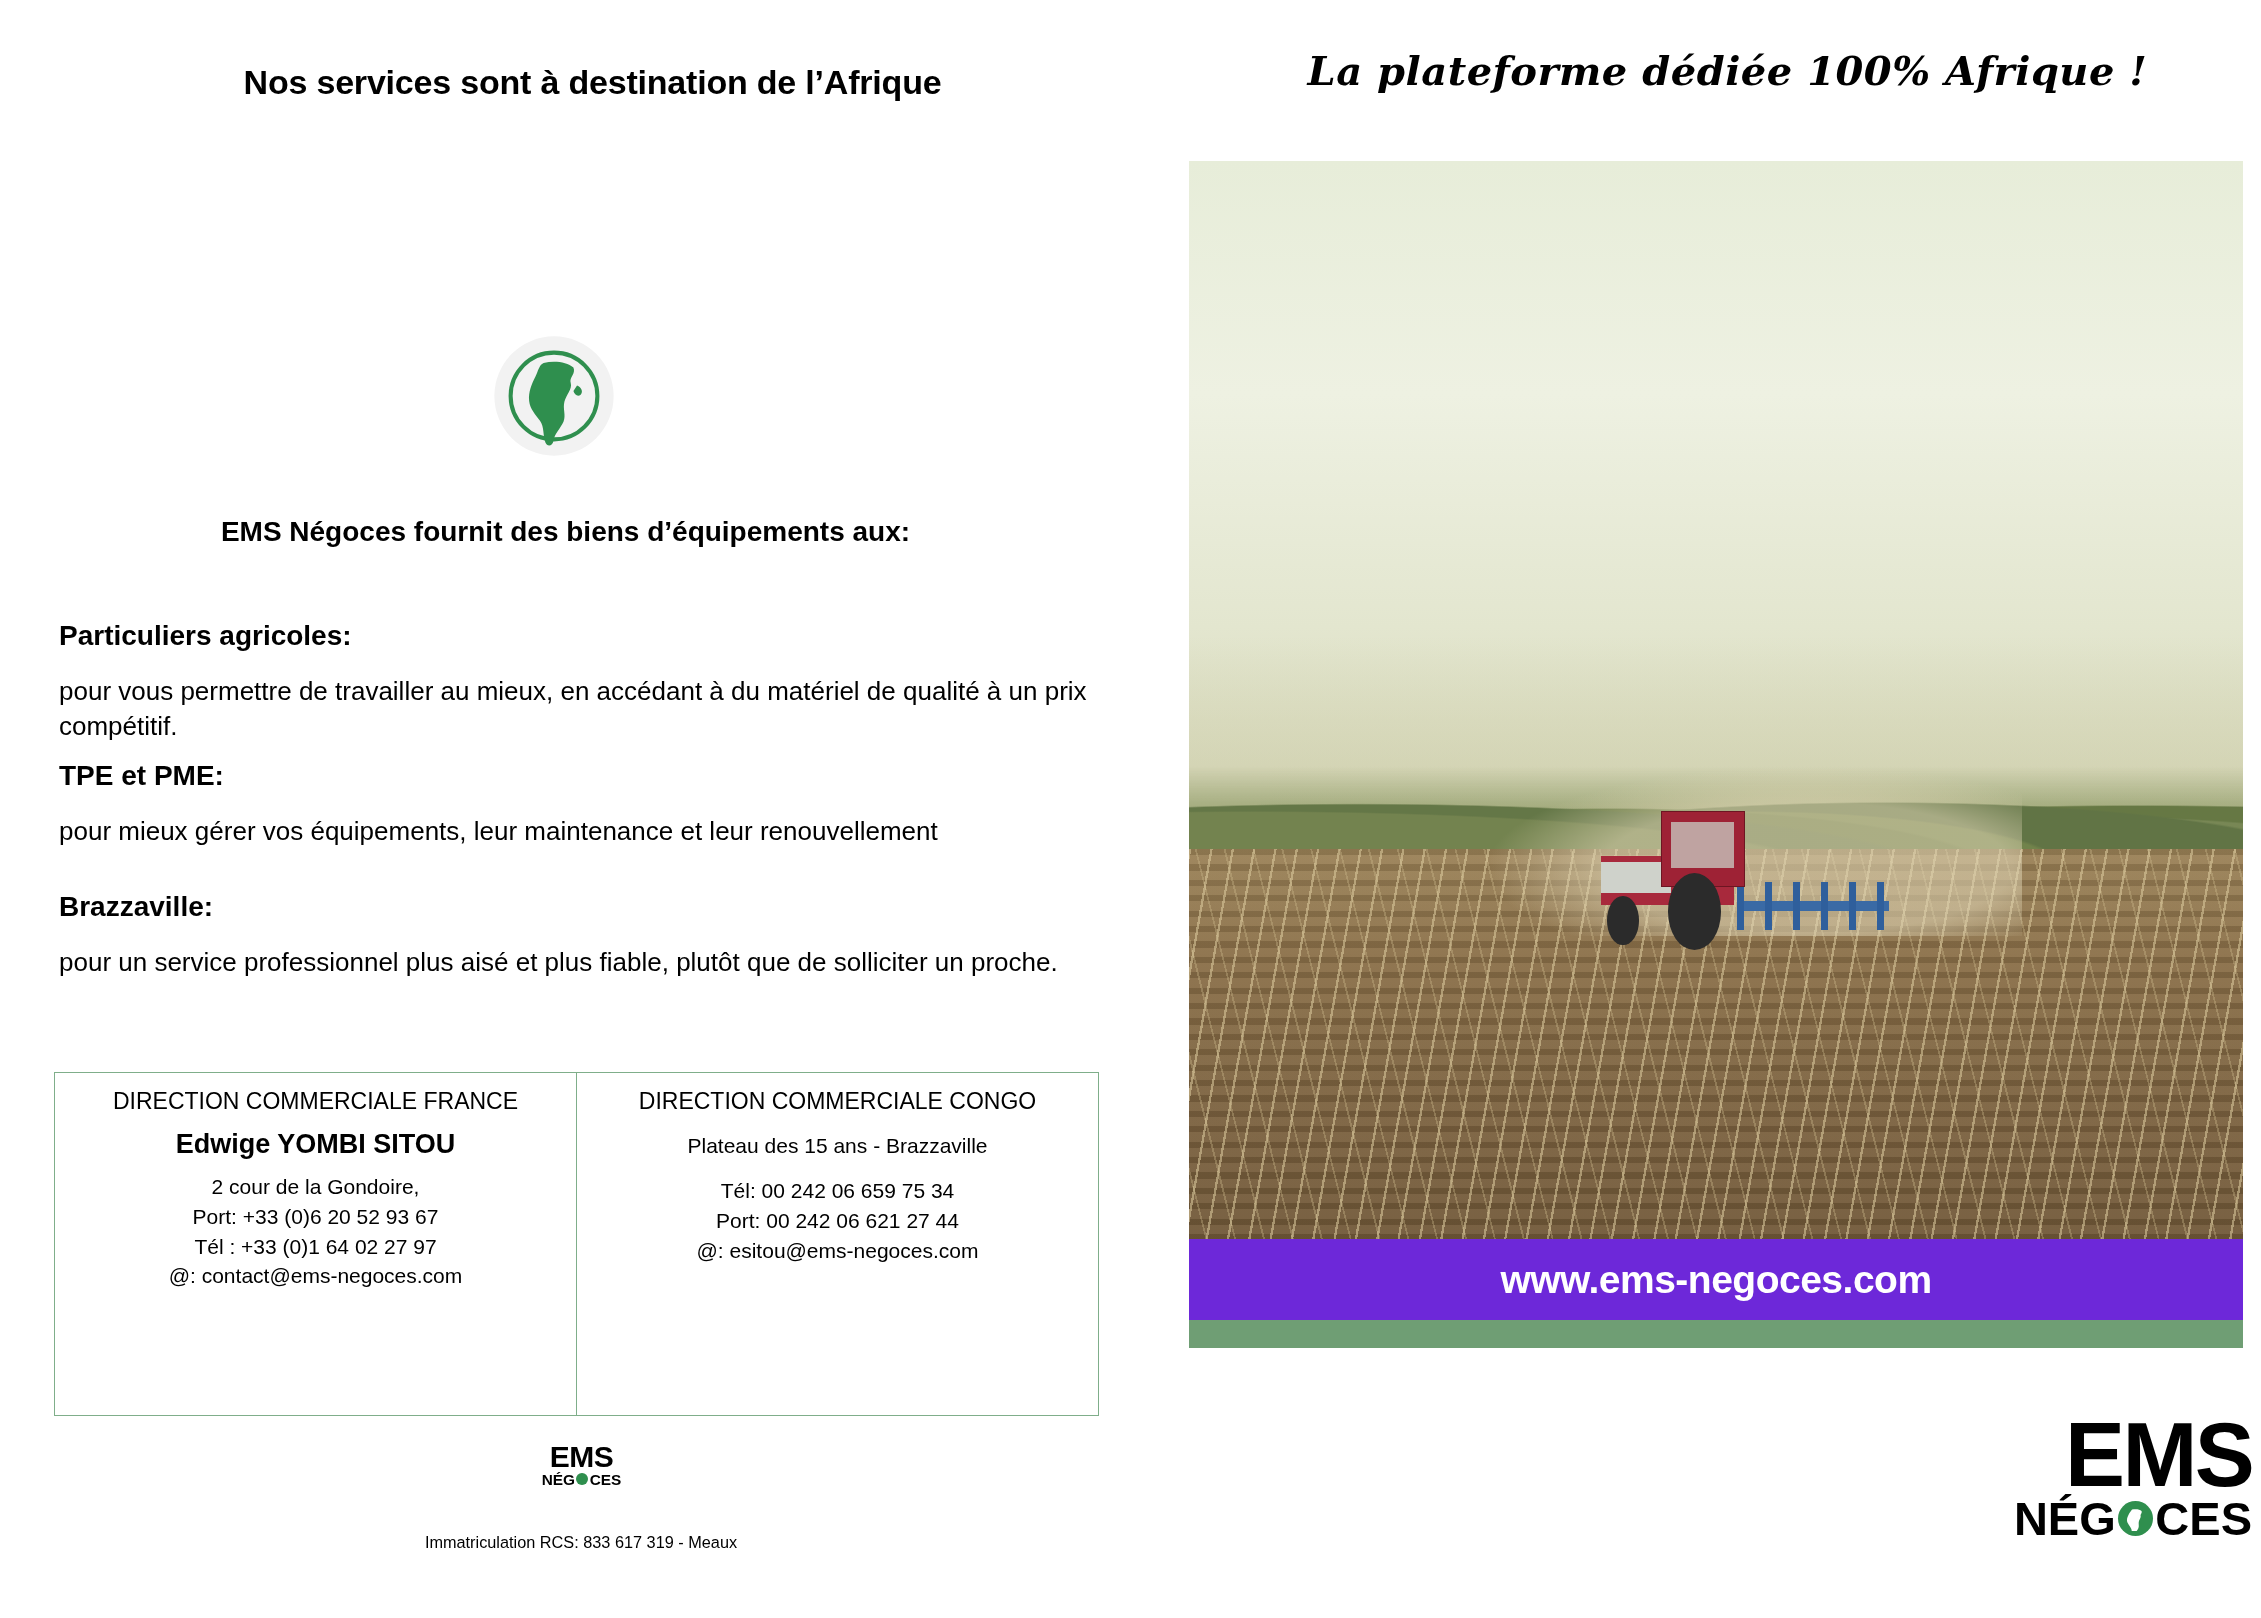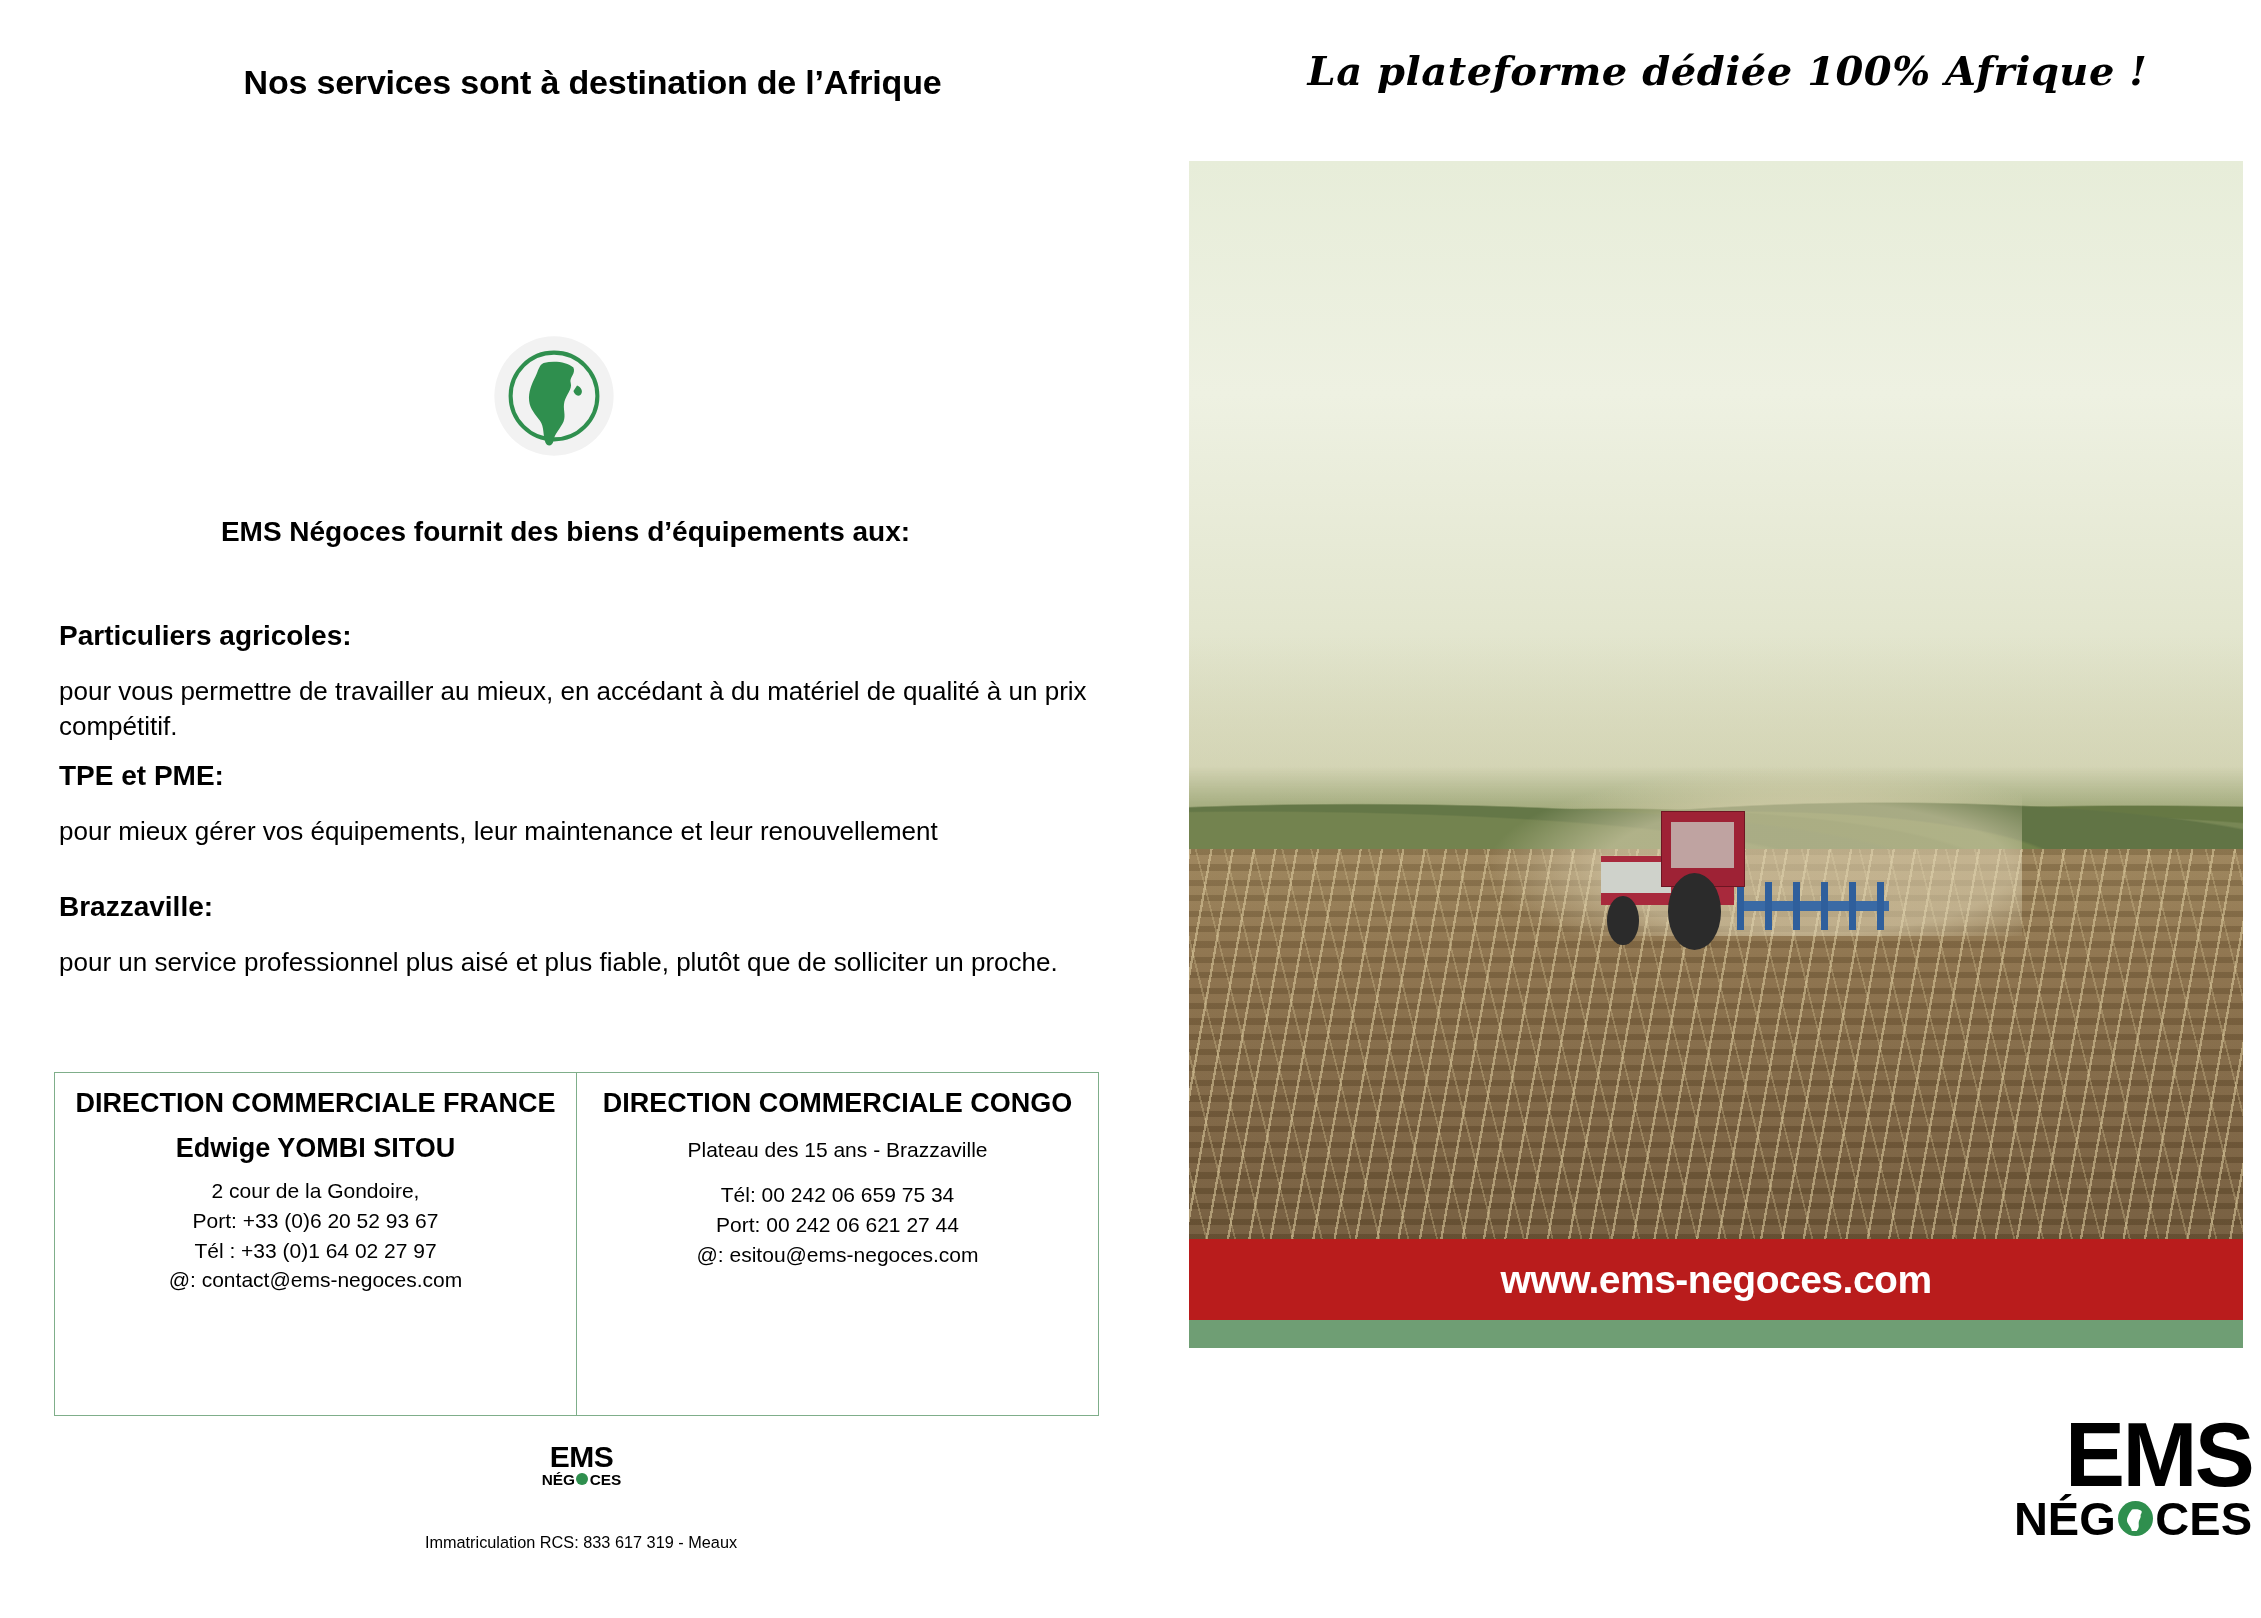--- a/index.html
+++ b/index.html
@@ -100,22 +100,22 @@
     display: flex;
   }
   .contact-col {
     flex: 1 1 0;
     padding: 15.4px 9px 0 9px;
     text-align: center;
     box-sizing: border-box;
   }
   .contact-col.first { border-right: 1.8px solid #7fae8a; }
   .c-head {
-    font-size: 27px;
-    font-weight: bold;
+    font-size: 23px;
+    font-weight: normal;
     margin-bottom: 13.6px;
   }
   .c-name {
     font-size: 27px;
     font-weight: bold;
     margin-bottom: 12px;
   }
   .c-line {
     font-size: 21px;
     line-height: 1.42;
@@ -279,21 +279,21 @@
     position: absolute; left: -30%; top: -30%; width: 170%; height: 120%;
     background: radial-gradient(ellipse at 60% 60%, rgba(226,216,184,.55) 0 45%, rgba(226,216,184,0) 70%);
   }
 
   .url-bar {
     position: absolute;
     left: 27px;
     top: 1239px;
     width: 1054px;
     height: 81px;
-    background: #b91c1c;
+    background: #6d28d9;
     display: flex;
     align-items: center;
     justify-content: center;
   }
   .url-text {
     font-size: 39px;
     font-weight: bold;
     color: #ffffff;
     letter-spacing: -0.5px;
   }

